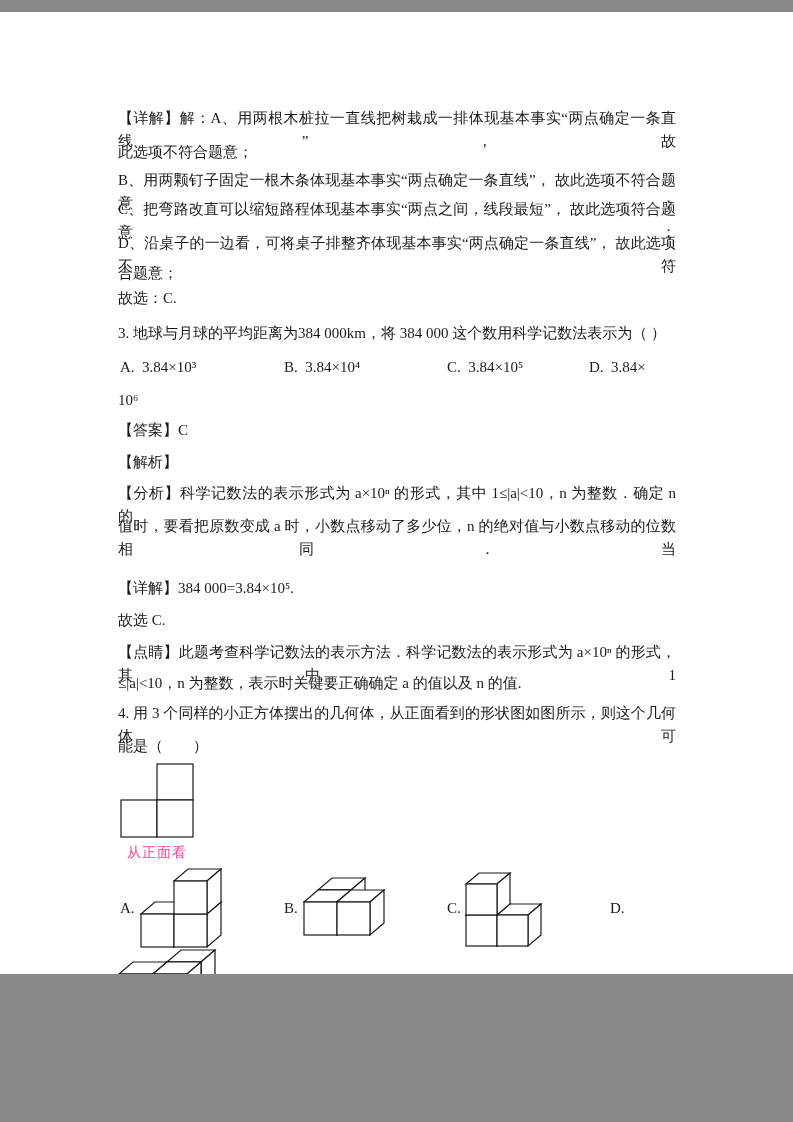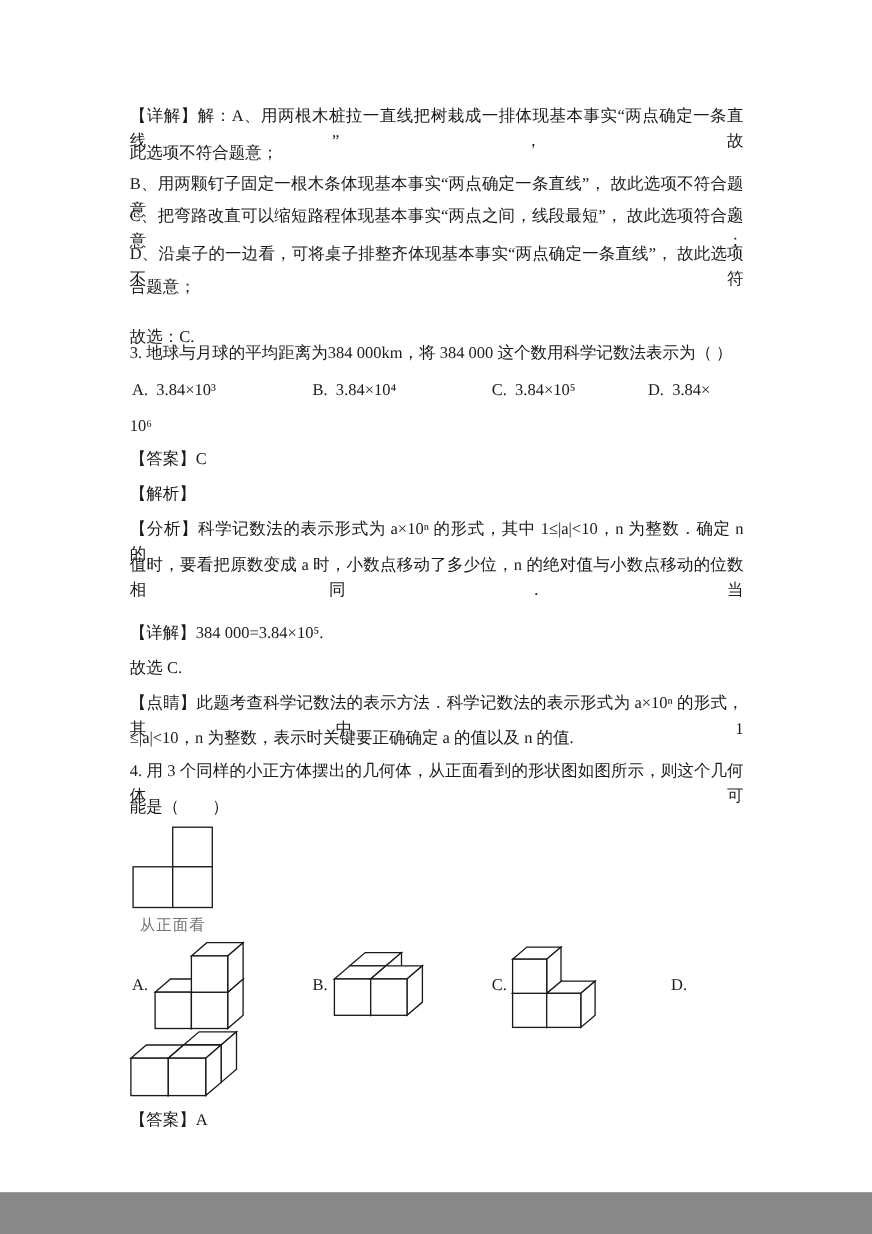--- a/index.html
+++ b/index.html
@@ -1,19 +1,19 @@
 <!DOCTYPE html>
 <html><head>
 <meta charset="utf-8">
 <style>
   html,body{margin:0;padding:0;background:#888;}
   .page{
     position:relative;
-    width:793px;height:1084px;
-    margin:0 auto;
+    width:793px;height:962px;
+    margin:12px auto;
     background:#ffffff;
     font-family:"Liberation Serif","DejaVu Serif",serif;
     color:#1a1a1a;
     overflow:hidden;
   }
   .line{
     position:absolute;
     left:118px;
     width:558px;
     font-size:15px;
@@ -23,41 +23,41 @@
   }
   .just{
     white-space:normal;
     text-align:justify;
     text-align-last:justify;
   }
   .optline span{position:absolute;top:0;white-space:pre;text-align:right;}
   .opt-a{left:2px;}  .opt-b{left:166px;} .opt-c{left:329px;} .opt-d{left:471px;}
   .figcaption{
     position:absolute;left:127px;top:832px;
-    font-size:14px;letter-spacing:1px;color:#737373;
+    font-size:14px;letter-spacing:1px;color:#ec4899;
   }
   .choice-label{
     position:absolute;top:888px;
     font-size:15px;color:#1a1a1a;
   }
   .fig{position:absolute;}
   .fig polygon,.fig rect{fill:#ffffff;stroke:#1a1a1a;stroke-width:1.2;stroke-linejoin:miter;}
 </style>
 </head>
 <body>
 
 <div class="page">
 
   <div class="line just" style="top:95px">【详解】解：A、用两根木桩拉一直线把树栽成一排体现基本事实“两点确定一条直线”，故</div>
   <div class="line" style="top:129px">此选项不符合题意；</div>
   <div class="line just" style="top:186px">C、把弯路改直可以缩短路程体现基本事实“两点之间，线段最短”， 故此选项符合题意；</div>
   <div class="line just" style="top:157px">B、用两颗钉子固定一根木条体现基本事实“两点确定一条直线”， 故此选项不符合题意；</div>
   <div class="line" style="top:250px">合题意；</div>
   <div class="line just" style="top:220px">D、沿桌子的一边看，可将桌子排整齐体现基本事实“两点确定一条直线”， 故此选项不符</div>
-  <div class="line" style="top:296px">故选：C.</div>
+  <div class="line" style="top:275px">故选：C.</div>
   <div class="line" style="top:310px">3. 地球与月球的平均距离为384 000km，将 384 000 这个数用科学记数法表示为（ ）</div>
 
   <div class="line optline" style="top:344px">
     <span class="opt-a">A.  3.84×10³</span>
     <span class="opt-b">B.  3.84×10⁴</span>
     <span class="opt-c">C.  3.84×10⁵</span>
     <span class="opt-d">D.  3.84×</span>
   </div>
 
   <div class="line" style="top:377px">10⁶</div>

